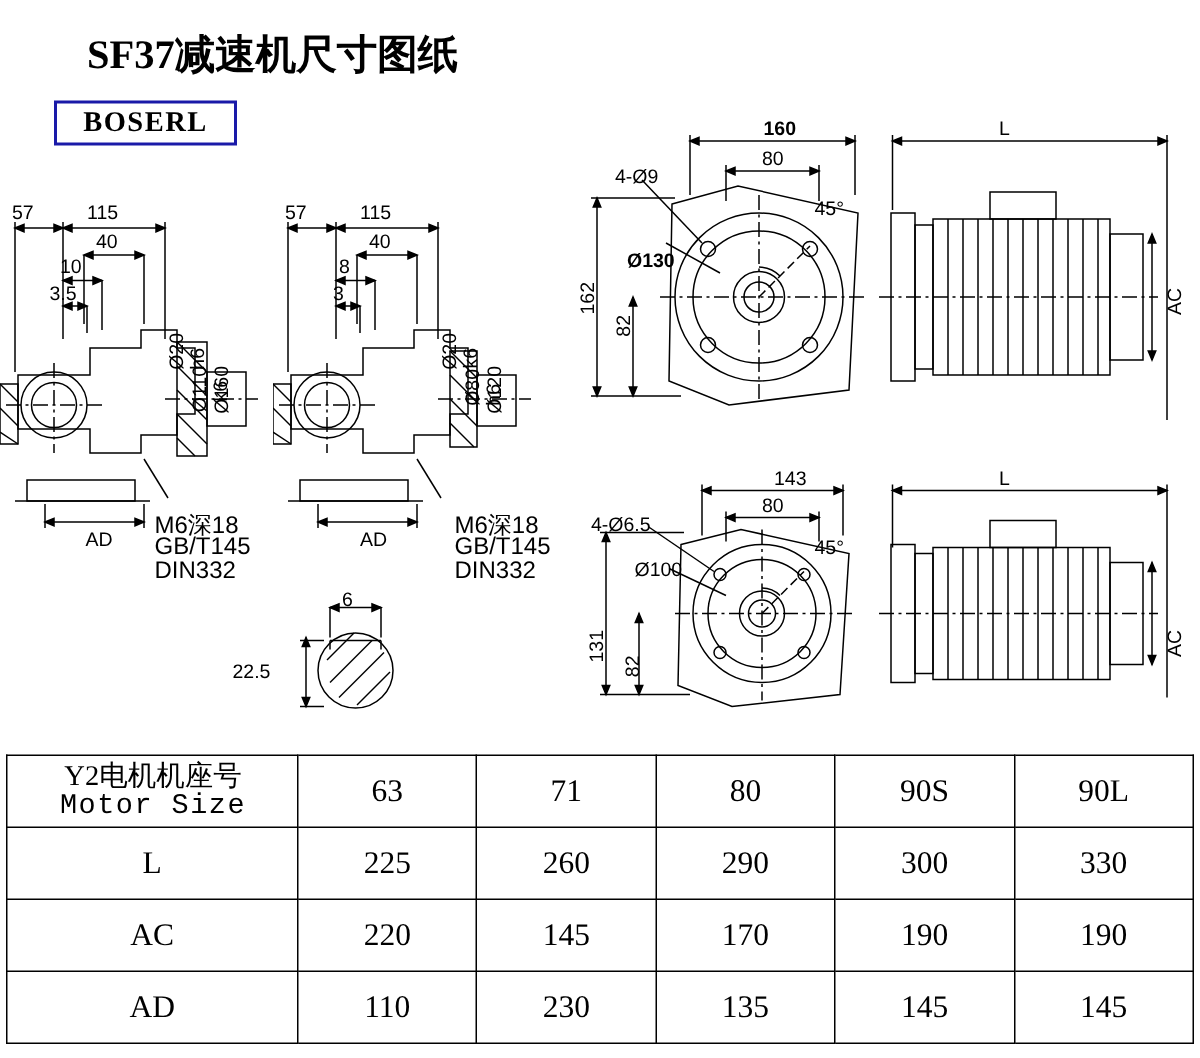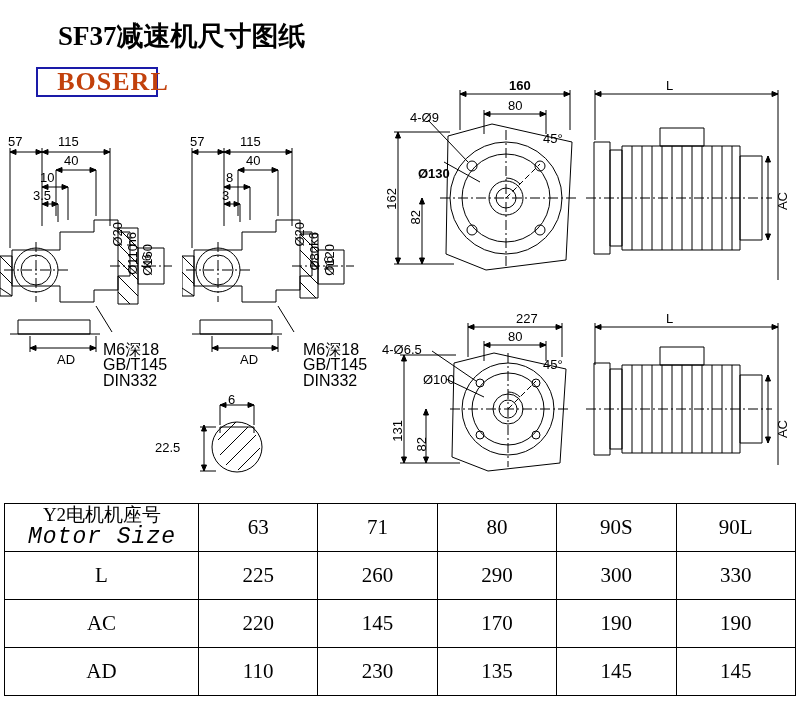--- a/index.html
+++ b/index.html
@@ -19,24 +19,24 @@
     font-size:27px;
     letter-spacing:0px;
   }
   .logo-box{
     left:36px;top:67px;
     width:122px;height:30px;
     border:2px solid #1a1aa8;
     box-sizing:border-box;
   }
   .logo-text{
-    position:absolute;left:16px;top:0;width:100%;height:100%;
+    position:absolute;left:0;top:0;width:100%;height:100%;
     display:flex;align-items:center;justify-content:center;
     font-family:"Liberation Serif", serif;
-    font-weight:bold;font-size:26px;color:#c2410c;
+    font-weight:bold;font-size:19px;color:#000000;
     letter-spacing:1px;
   }
   .dim{font-size:13px;font-family:"Liberation Sans",sans-serif;}
   .dim-s{font-size:16px;}
   .dim-xs{font-size:10px;}
   .vtext{
     writing-mode:vertical-rl;
     transform:rotate(180deg);
     font-size:13px;
   }
@@ -55,21 +55,21 @@
     font-family:"Liberation Serif", serif;
   }
   .tbl td.hdr-label{
     font-size:19px;
     letter-spacing:0px;
     padding-left:2px;
   }
   .tbl .lbl{font-size:21px;}
   .hdr-two{line-height:1.05;}
   .hdr-two .l1{font-size:19px;}
-  .hdr-two .l2{font-size:23px;letter-spacing:1px;font-family:"Liberation Mono",monospace;font-style:italic;}
+  .hdr-two .l2{font-size:19px;letter-spacing:1px;font-family:"Liberation Mono",monospace;}
   svg{display:block;}
 </style>
 </head>
 <body>
 
 <div class="abs title">SF37减速机尺寸图纸</div>
 
 <div class="abs logo-box">
   <div class="logo-text">BOSERL</div>
 </div>
@@ -400,24 +400,24 @@
     <path d="M24,50 l-2.5,6 h5 z" fill="#000"></path>
     <path d="M24,158 l-2.5,-6 h5 z" fill="#000"></path>
     <line x1="20" y1="50" x2="76" y2="50"></line>
     <line x1="20" y1="158" x2="80" y2="158"></line>
 
     <line x1="46" y1="104" x2="46" y2="158"></line>
     <path d="M46,104 l-2.5,6 h5 z" fill="#000"></path>
     <path d="M46,158 l-2.5,-6 h5 z" fill="#000"></path>
   </g>
 </svg>
-<div class="abs dim" style="left:516px;top:311px;">227</div>
+<div class="abs dim" style="left:516px;top:311px;">143</div>
 <div class="abs dim" style="left:508px;top:329px;">80</div>
 <div class="abs dim" style="left:666px;top:311px;">L</div>
-<div class="abs dim" style="left:382px;top:342px;">4-Ø6.5</div>
+<div class="abs dim" style="left:394px;top:342px;">4-Ø6.5</div>
 <div class="abs dim" style="left:543px;top:357px;">45°</div>
 <div class="abs dim" style="left:423px;top:372px;">Ø100</div>
 <div class="abs dim vtext" style="left:390px;top:420px;">131</div>
 <div class="abs dim vtext" style="left:414px;top:437px;">82</div>
 <div class="abs dim vtext" style="left:775px;top:420px;">AC</div>
 
 <table class="tbl">
   <tbody>
       <tr>
     <td class="hdr-label hdr-two" style="width:190px">

